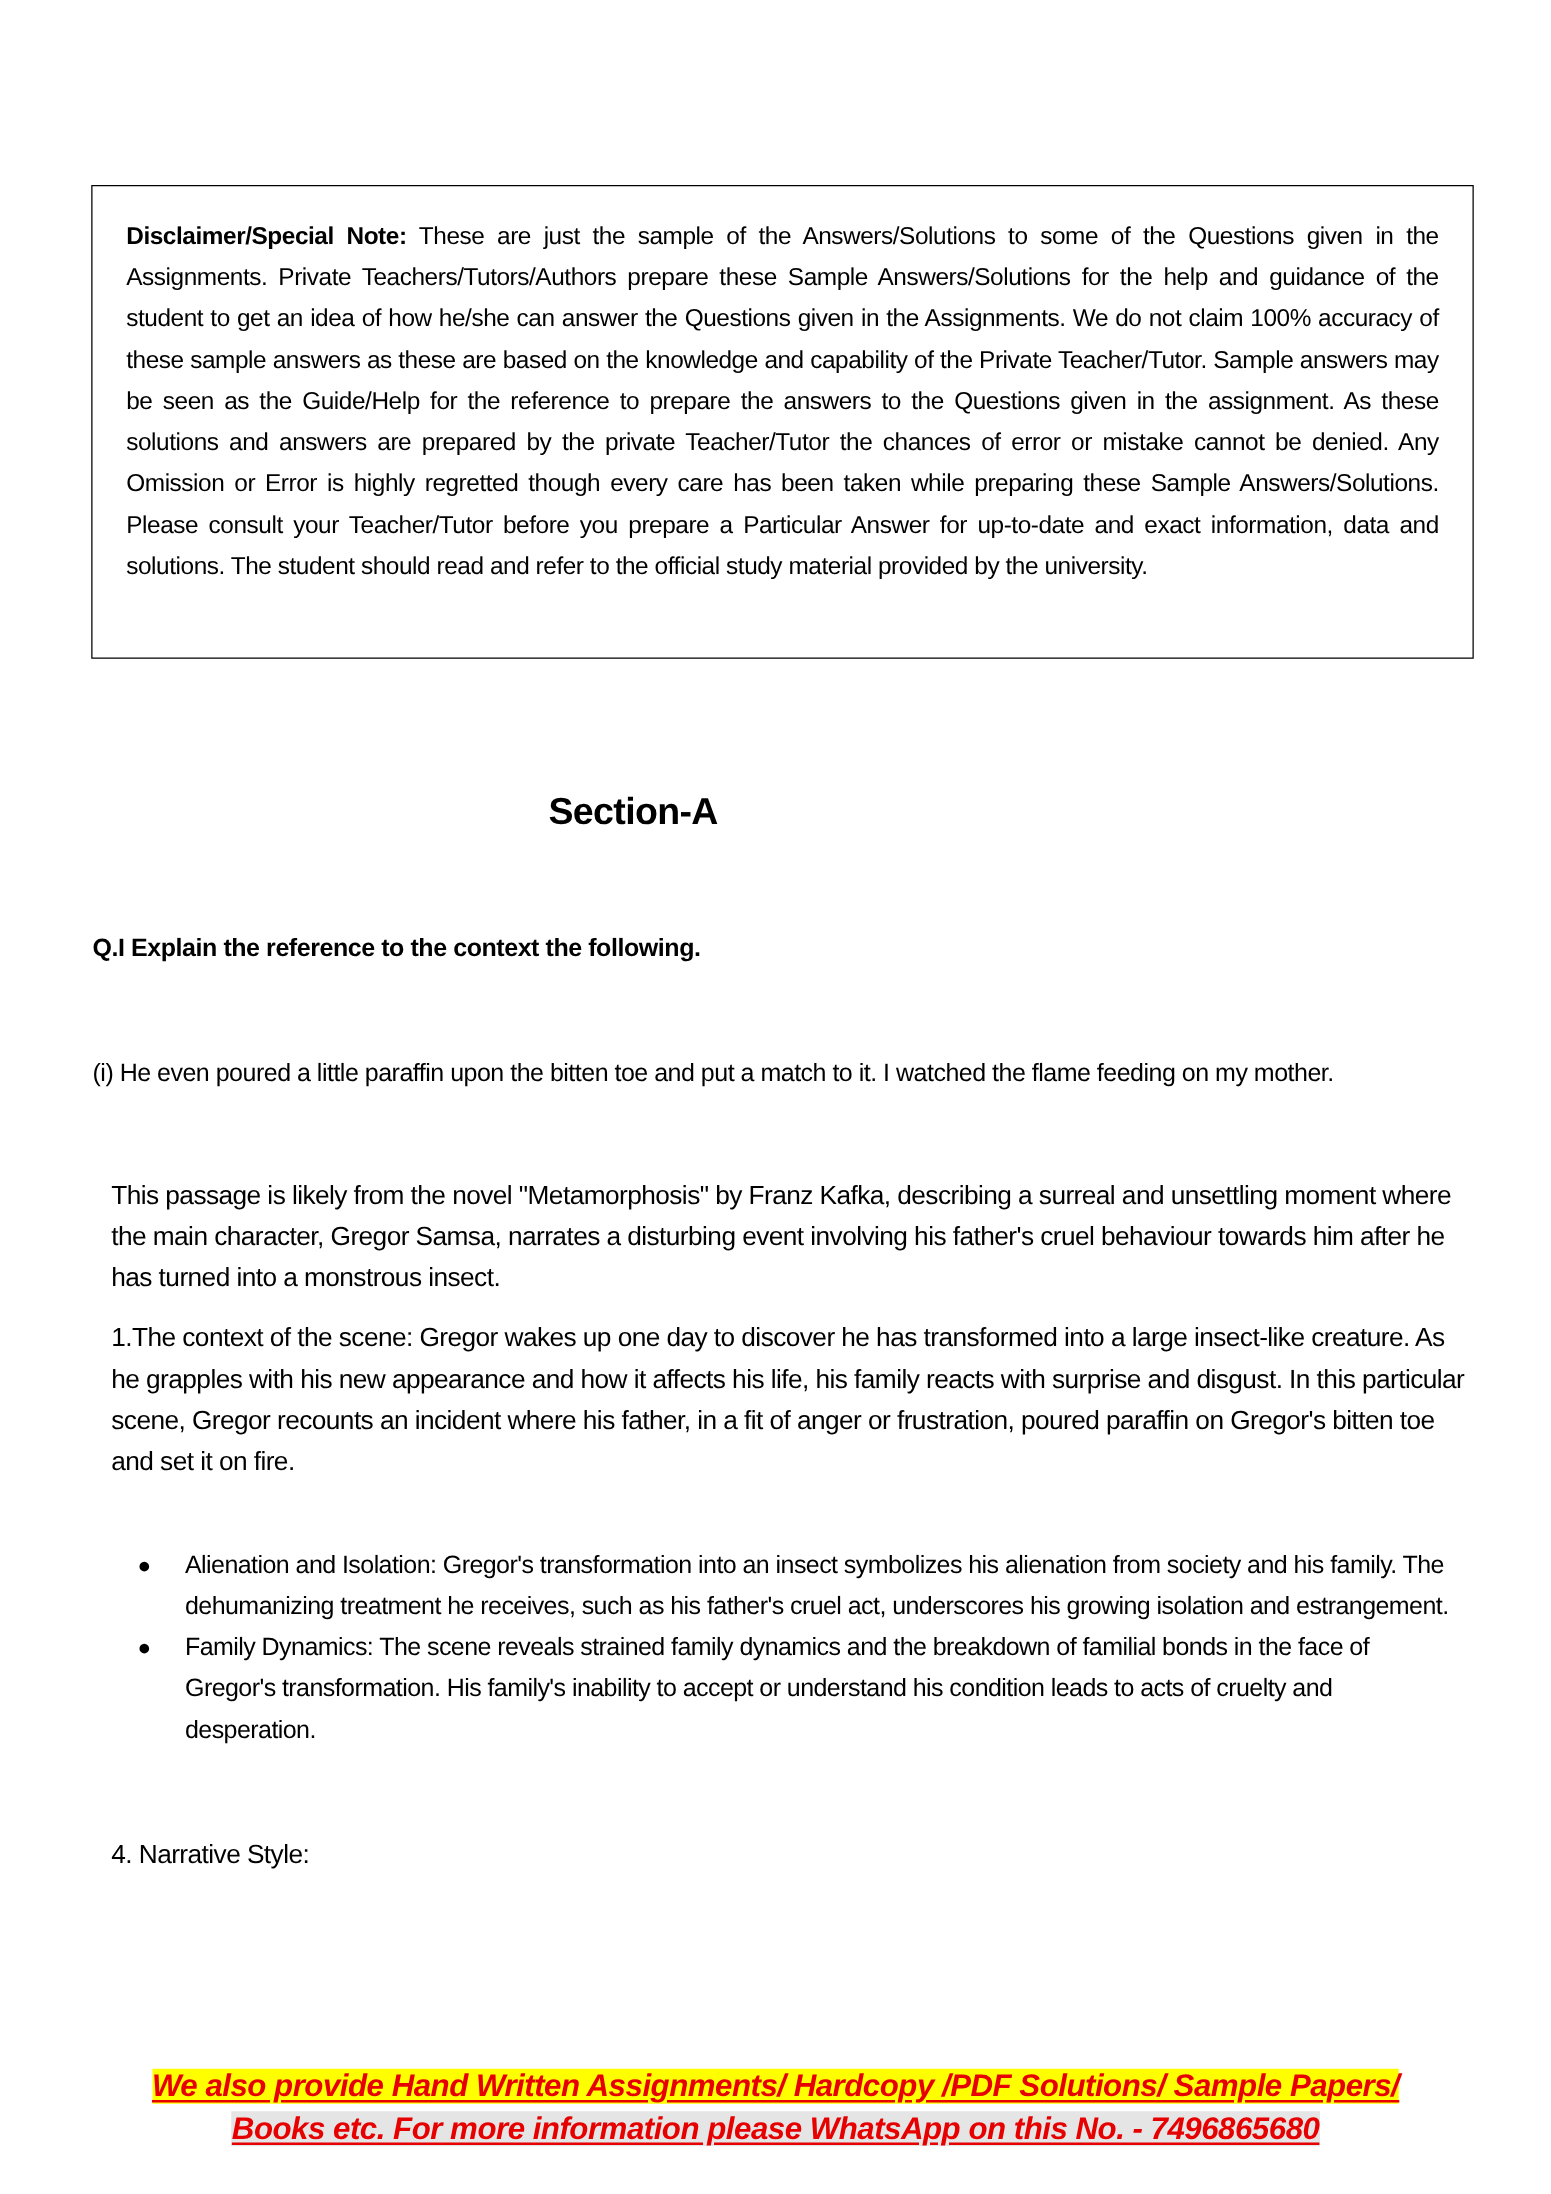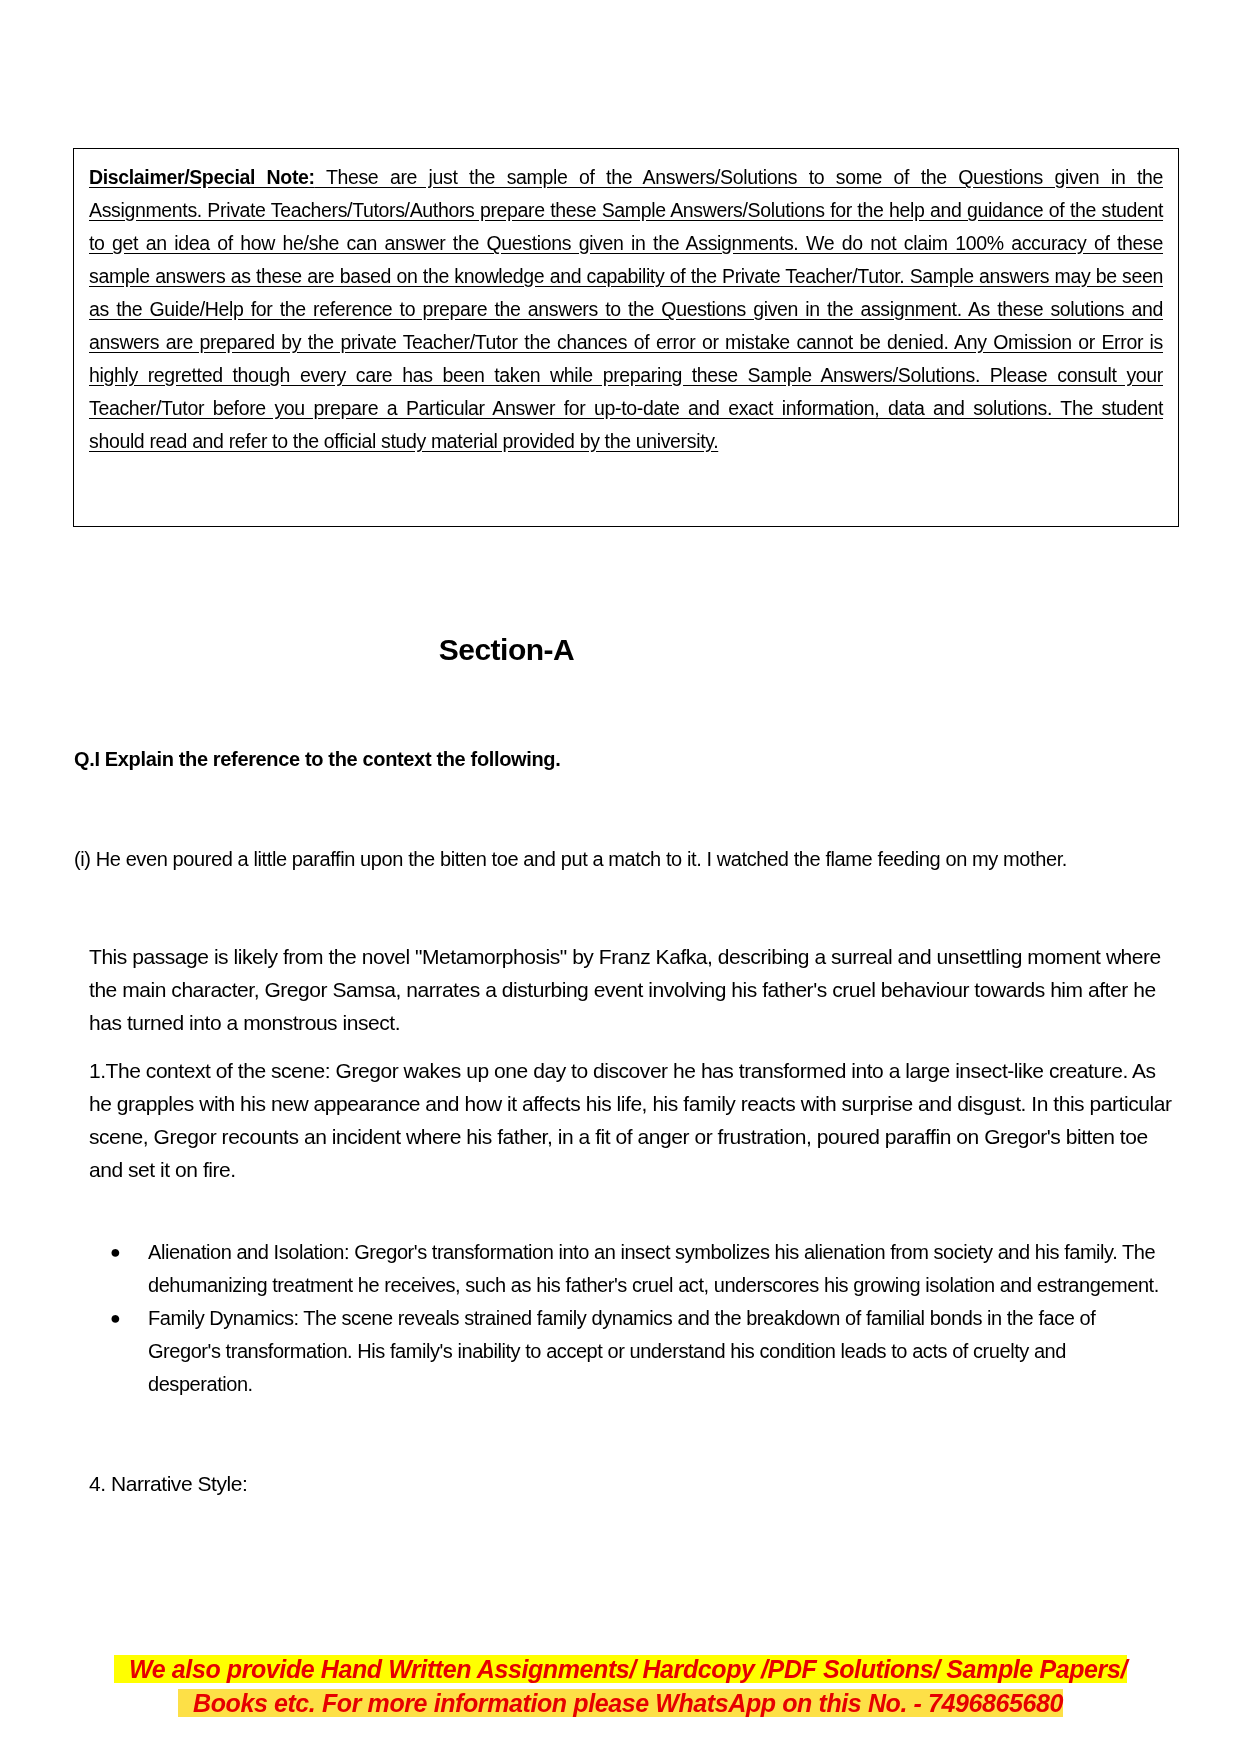--- a/index.html
+++ b/index.html
@@ -8,22 +8,22 @@
       font-family: "Liberation Sans", sans-serif; color: #000;
     }
     .page { position: absolute; left: 0; top: 0; width: 1241px; height: 1755px; }
 
     .disclaimer {
       position: absolute; left: 73px; top: 148px; width: 1106px; height: 379px;
       border: 1.5px solid #000; box-sizing: border-box;
       padding: 12px 15px 8px 15px;
     }
     .disclaimer p {
-      margin: 0; font-size: 19.5px; line-height: 33px; text-align: justify;
-      text-decoration: underline; text-underline-offset: 3px;
+      margin: 12px; font-size: 19.5px; line-height: 33px; text-align: justify;
+      text-underline-offset: 3px;
       letter-spacing: -0.35px; word-spacing: 0px;
     }
     .disclaimer .lead { font-weight: bold; }
 
     .section-title {
       position: absolute; left: 0; width: 1013px; top: 633px; text-align: center;
       font-size: 30px; font-weight: bold; letter-spacing: -0.5px;
     }
     .question {
       position: absolute; left: 74px; top: 748px; font-size: 20px; font-weight: bold;
@@ -49,21 +49,21 @@
       position: absolute; left: 36px; top: 0; font-size: 18px;
     }
     .p4 { top: 1452px; }
 
     .promo {
       position: absolute; left: 0; width: 1241px; top: 1652px; text-align: center;
       font-size: 25px; font-weight: bold; font-style: italic; color: #e60000;
       line-height: 34px; letter-spacing: -0.4px;
     }
     .promo span {
-      background: #ffff00; text-underline-offset: 3px; padding-left: 15px;
+      background: #ffff00; text-decoration: underline; text-underline-offset: 3px;
     }
   </style>
 </head>
 <body>
 
 <div class="page">
 
   <div class="disclaimer">
     <p><span class="lead">Disclaimer/Special Note:</span><span> These are just the sample of the Answers/Solutions to some of the Questions given in the Assignments. Private Teachers/Tutors/Authors prepare these Sample Answers/Solutions for the help and guidance of the student to get an idea of how he/she can answer the Questions given in the Assignments. We do not claim 100% accuracy of these sample answers as these are based on the knowledge and capability of the Private Teacher/Tutor. Sample answers may be seen as the Guide/Help for the reference to prepare the answers to the Questions given in the assignment. As these solutions and answers are prepared by the private Teacher/Tutor the chances of error or mistake cannot be denied. Any Omission or Error is highly regretted though every care has been taken while preparing these Sample Answers/Solutions. Please consult your Teacher/Tutor before you prepare a Particular Answer for up-to-date and exact information, data and solutions. The student should read and refer to the official study material provided by the university.</span></p>
   </div>
@@ -87,16 +87,16 @@
     <li>
       <span class="bullet">●</span>
       <span>Family Dynamics: The scene reveals strained family dynamics and the breakdown of familial bonds in the face of Gregor's transformation. His family's inability to accept or understand his condition leads to acts of cruelty and desperation.</span>
     </li>
   </ul>
 
   <p class="body-text p4">4. Narrative Style:</p>
 
   <div class="promo" style="color: rgb(230, 0, 0);">
     <div><span style="background: rgb(255, 255, 0);">We also provide Hand Written Assignments/ Hardcopy /PDF Solutions/ Sample Papers/</span></div>
-    <div><span style="background: #fde047;">Books etc. For more information please WhatsApp on this No. - 7496865680</span></div>
+    <div><span style="background: #e5e5e5;">Books etc. For more information please WhatsApp on this No. - 7496865680</span></div>
   </div>
 
 </div>
 
 </body></html>

